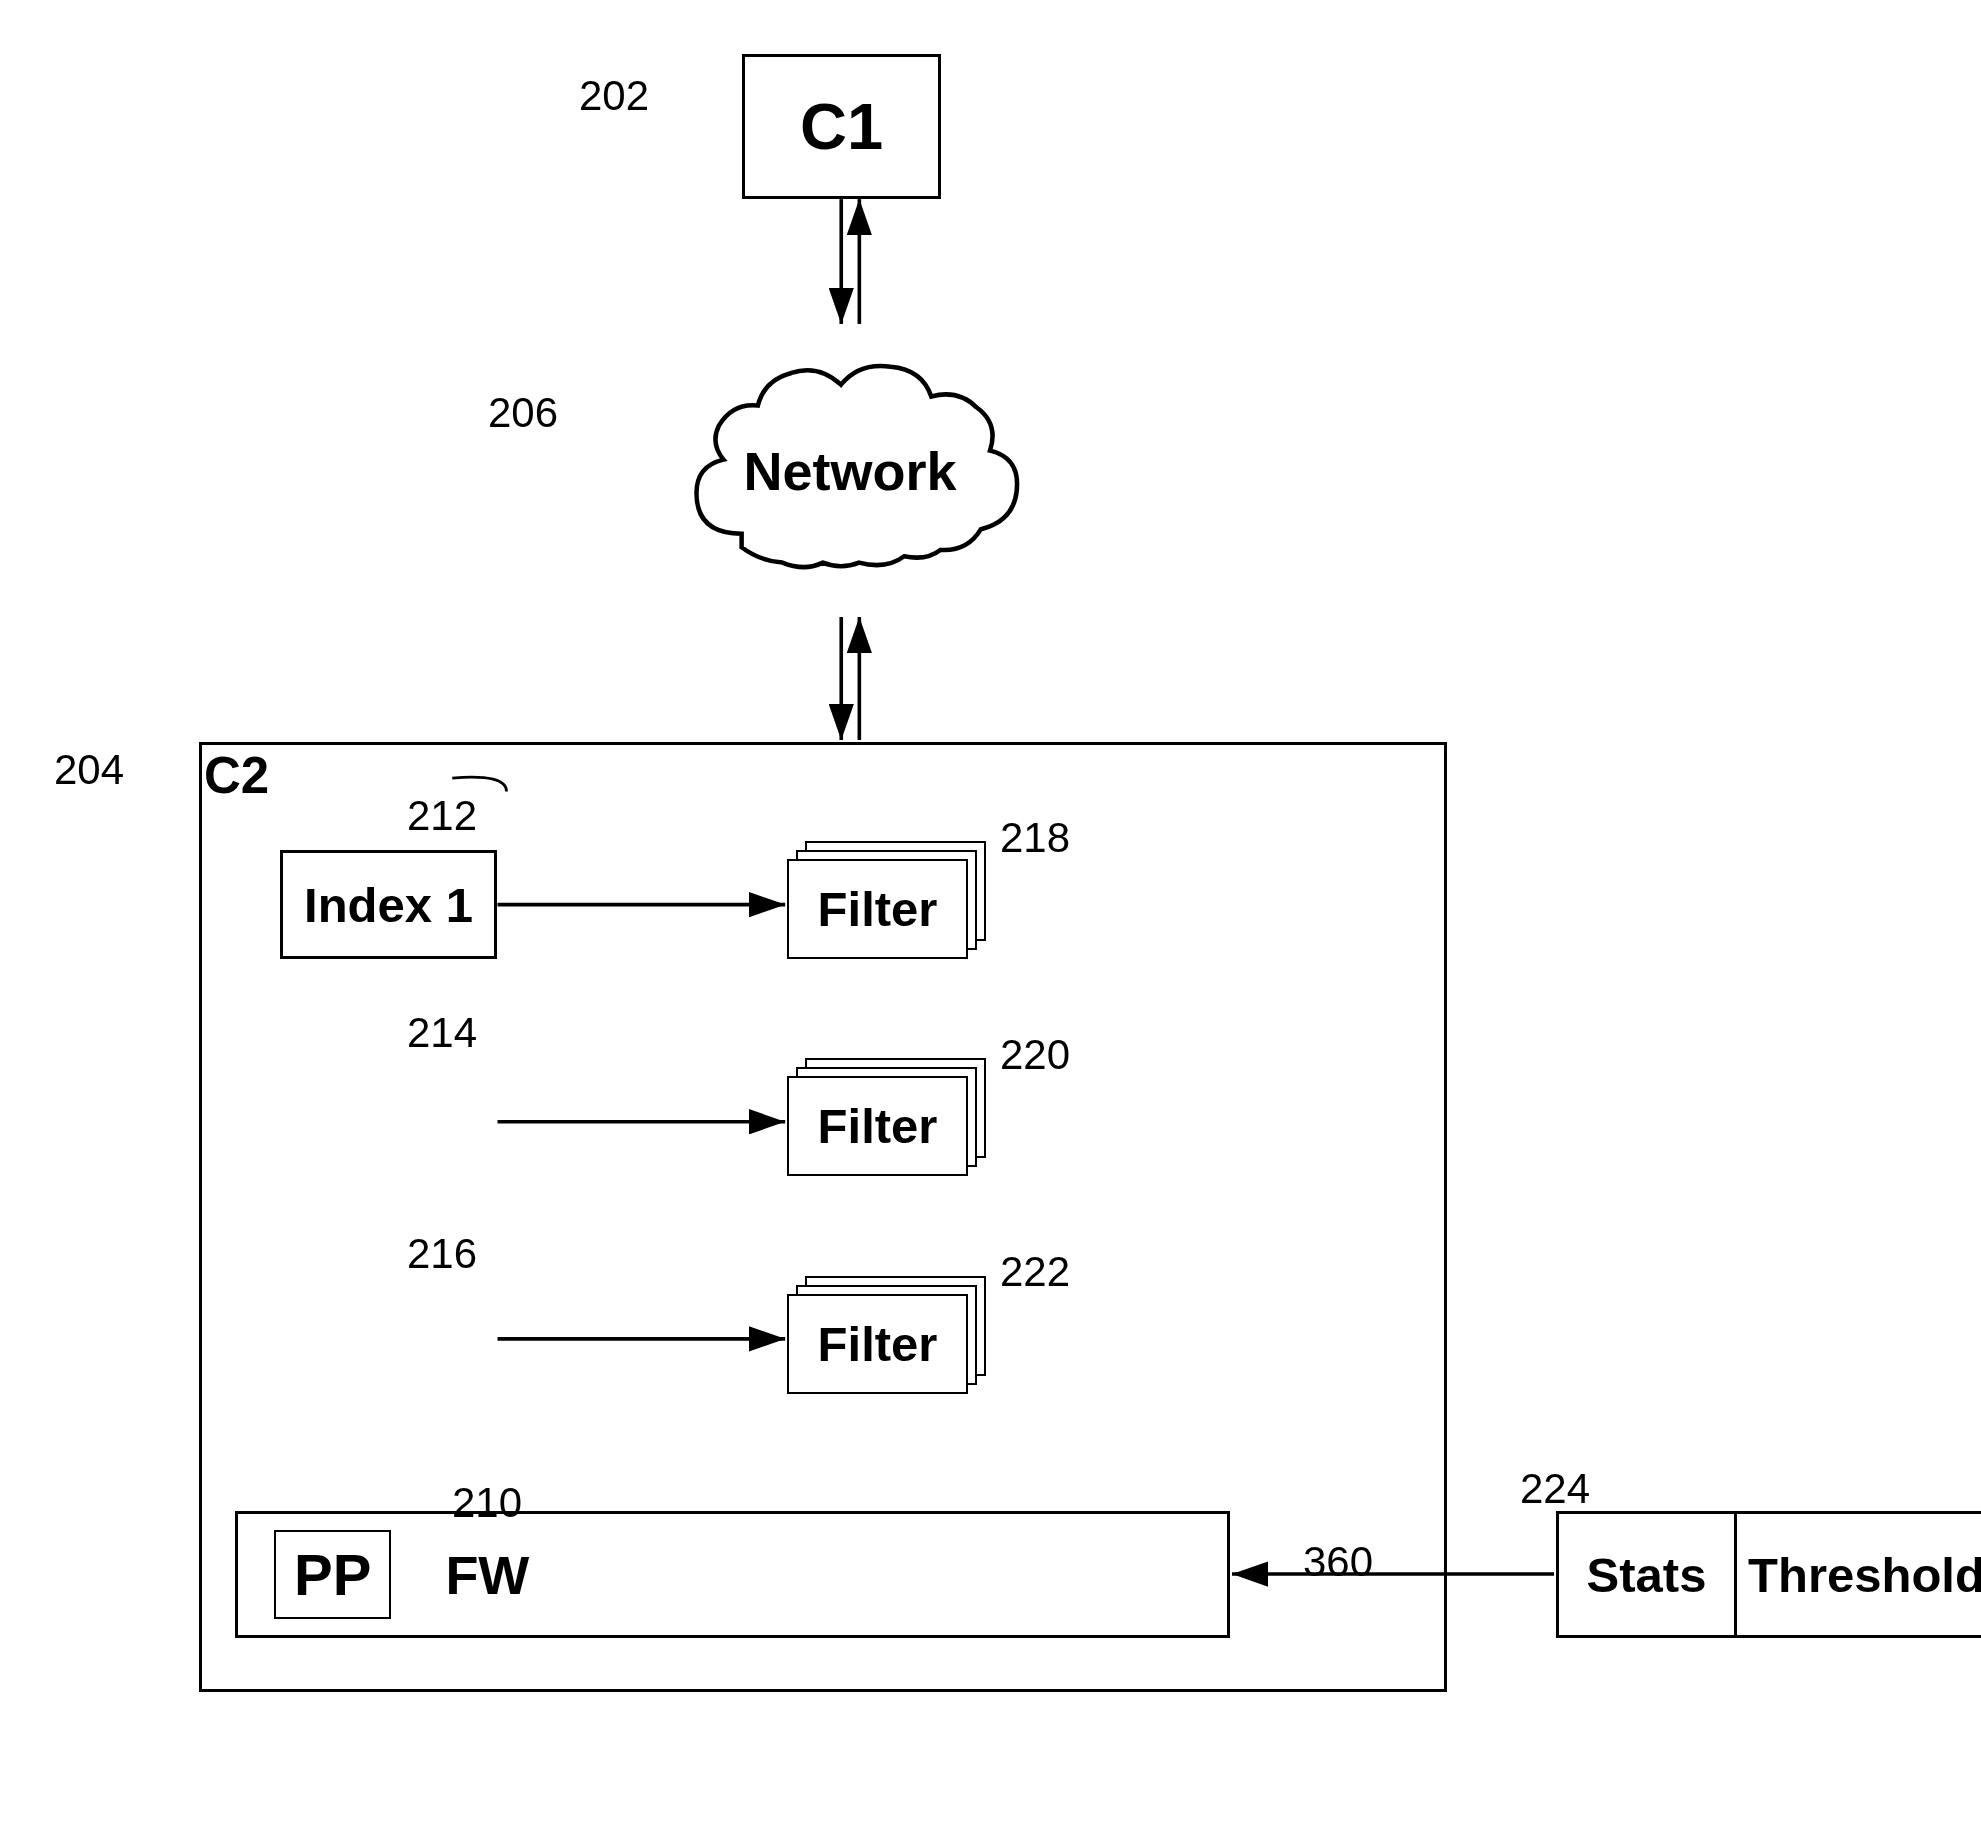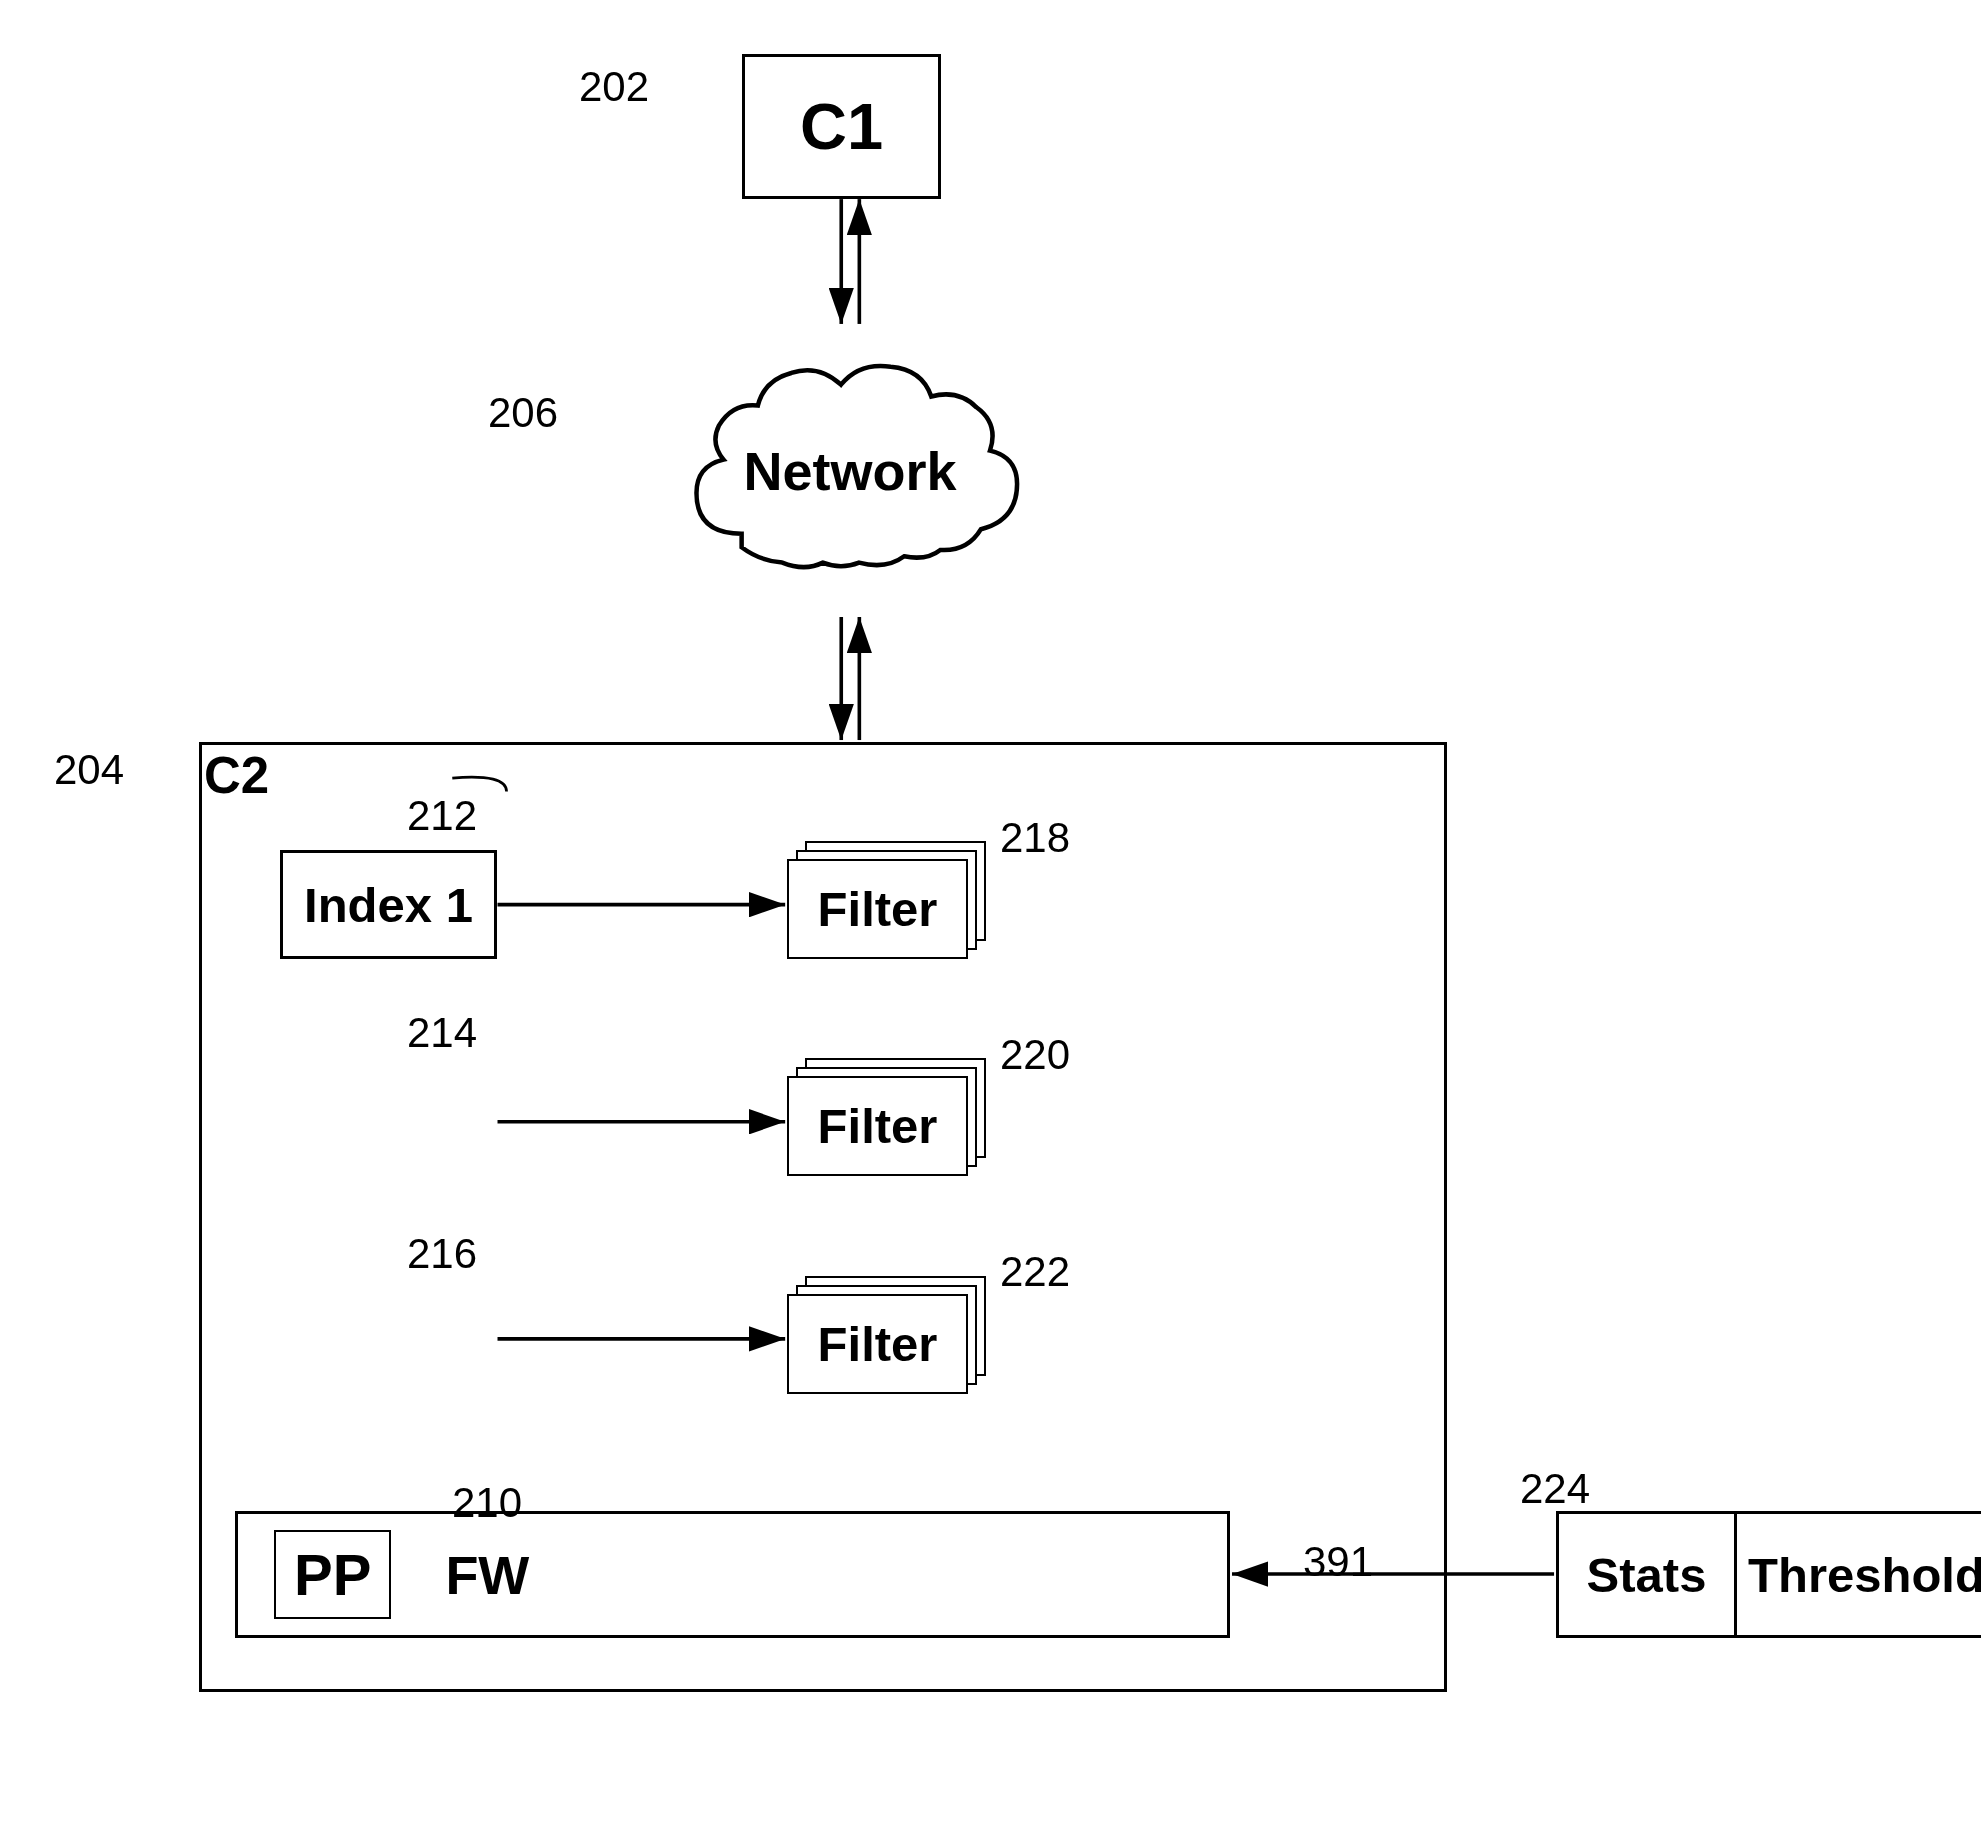--- a/index.html
+++ b/index.html
@@ -22,21 +22,21 @@
       position: absolute;
       left: 742px; top: 54px;
       width: 199px; height: 145px;
       border: 3.6px solid #000;
       background: #fff;
       display: flex; align-items: center; justify-content: center;
       font-size: 65px; font-weight: bold;
     }
     .label-202 {
       position: absolute;
-      left: 579px; top: 63px;
+      left: 579px; top: 72px;
       font-size: 47px;
     }
     
     .cloud-container {
       position: absolute;
       left: 660px; top: 326px;
       width: 380px; height: 289px;
       display: flex; align-items: center; justify-content: center;
     }
     .cloud-svg {
@@ -230,21 +230,21 @@
   </div>
   <span class="ref-label" style="left:1000px; top:1248px;">222</span>
 
   <div class="fw-box">
     <div class="pp-box">
       <span>PP</span>
     </div>
     <span>FW</span>
   </div>
   <span class="ref-label" style="left:452px; top:1479px;">210</span>
-  <span class="ref-label" style="left:1303px; top:1538px;">391</span>
+  <span class="ref-label" style="left:1303px; top:1538px;">360</span>
 
   <div class="stats-threshold">
     <div class="stats-box">
       <span>Stats</span>
     </div>
     <div class="threshold-box">
       <span>Threshold</span>
     </div>
   </div>
   <span class="ref-label" style="left:1520px; top:1465px;">224</span>

